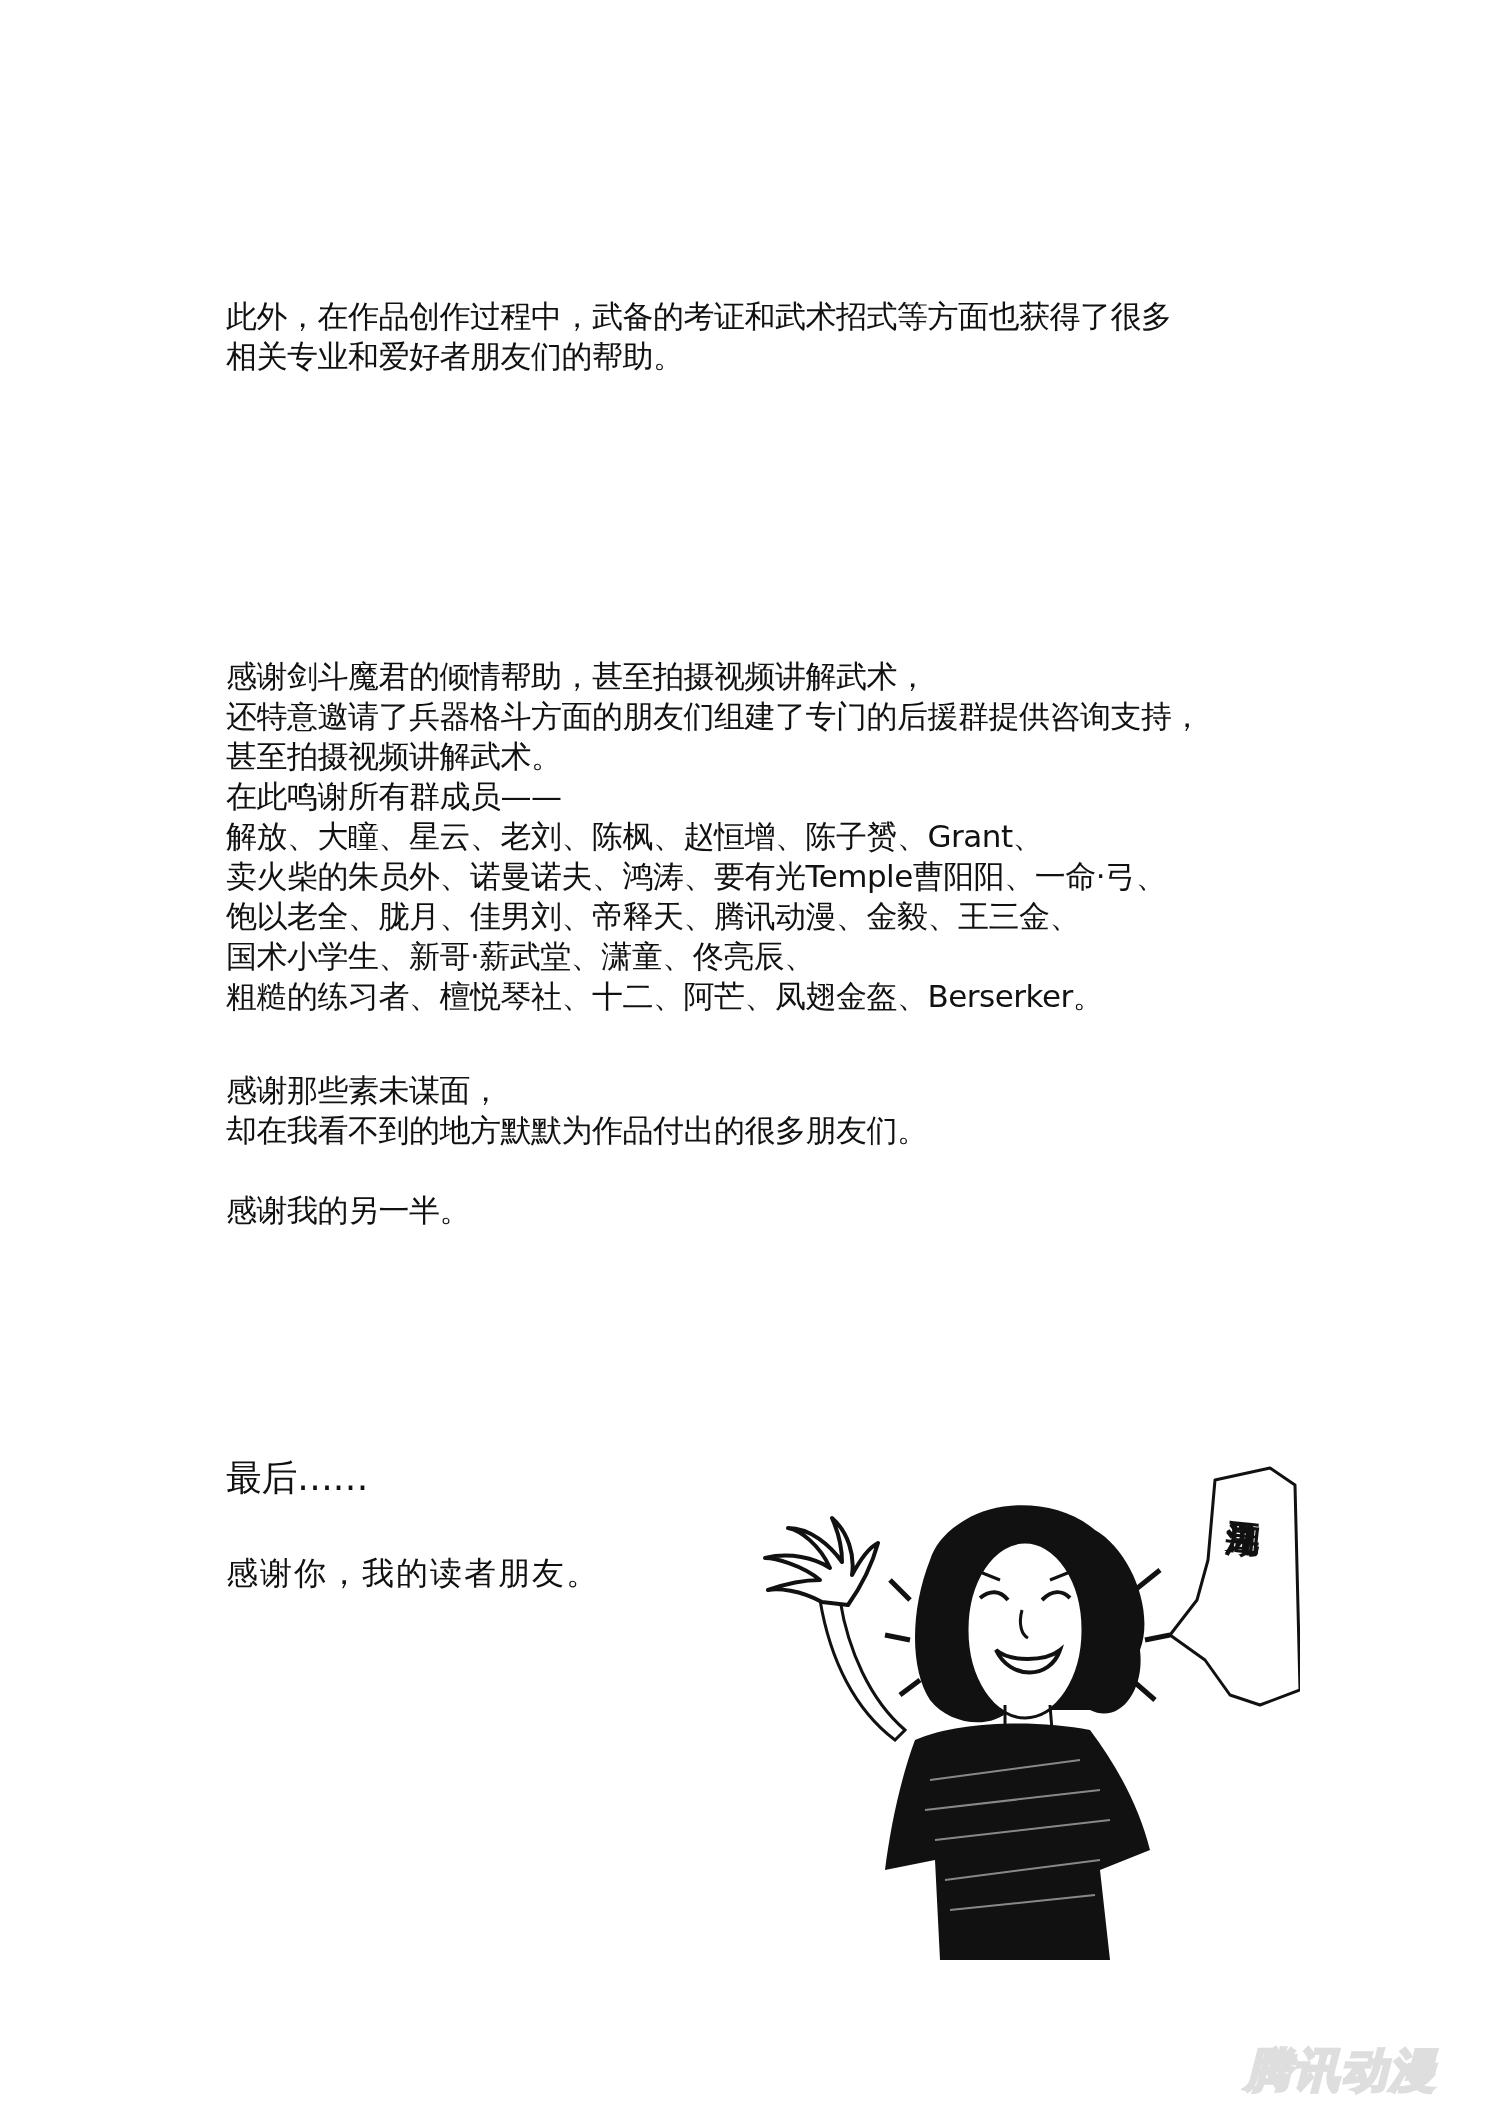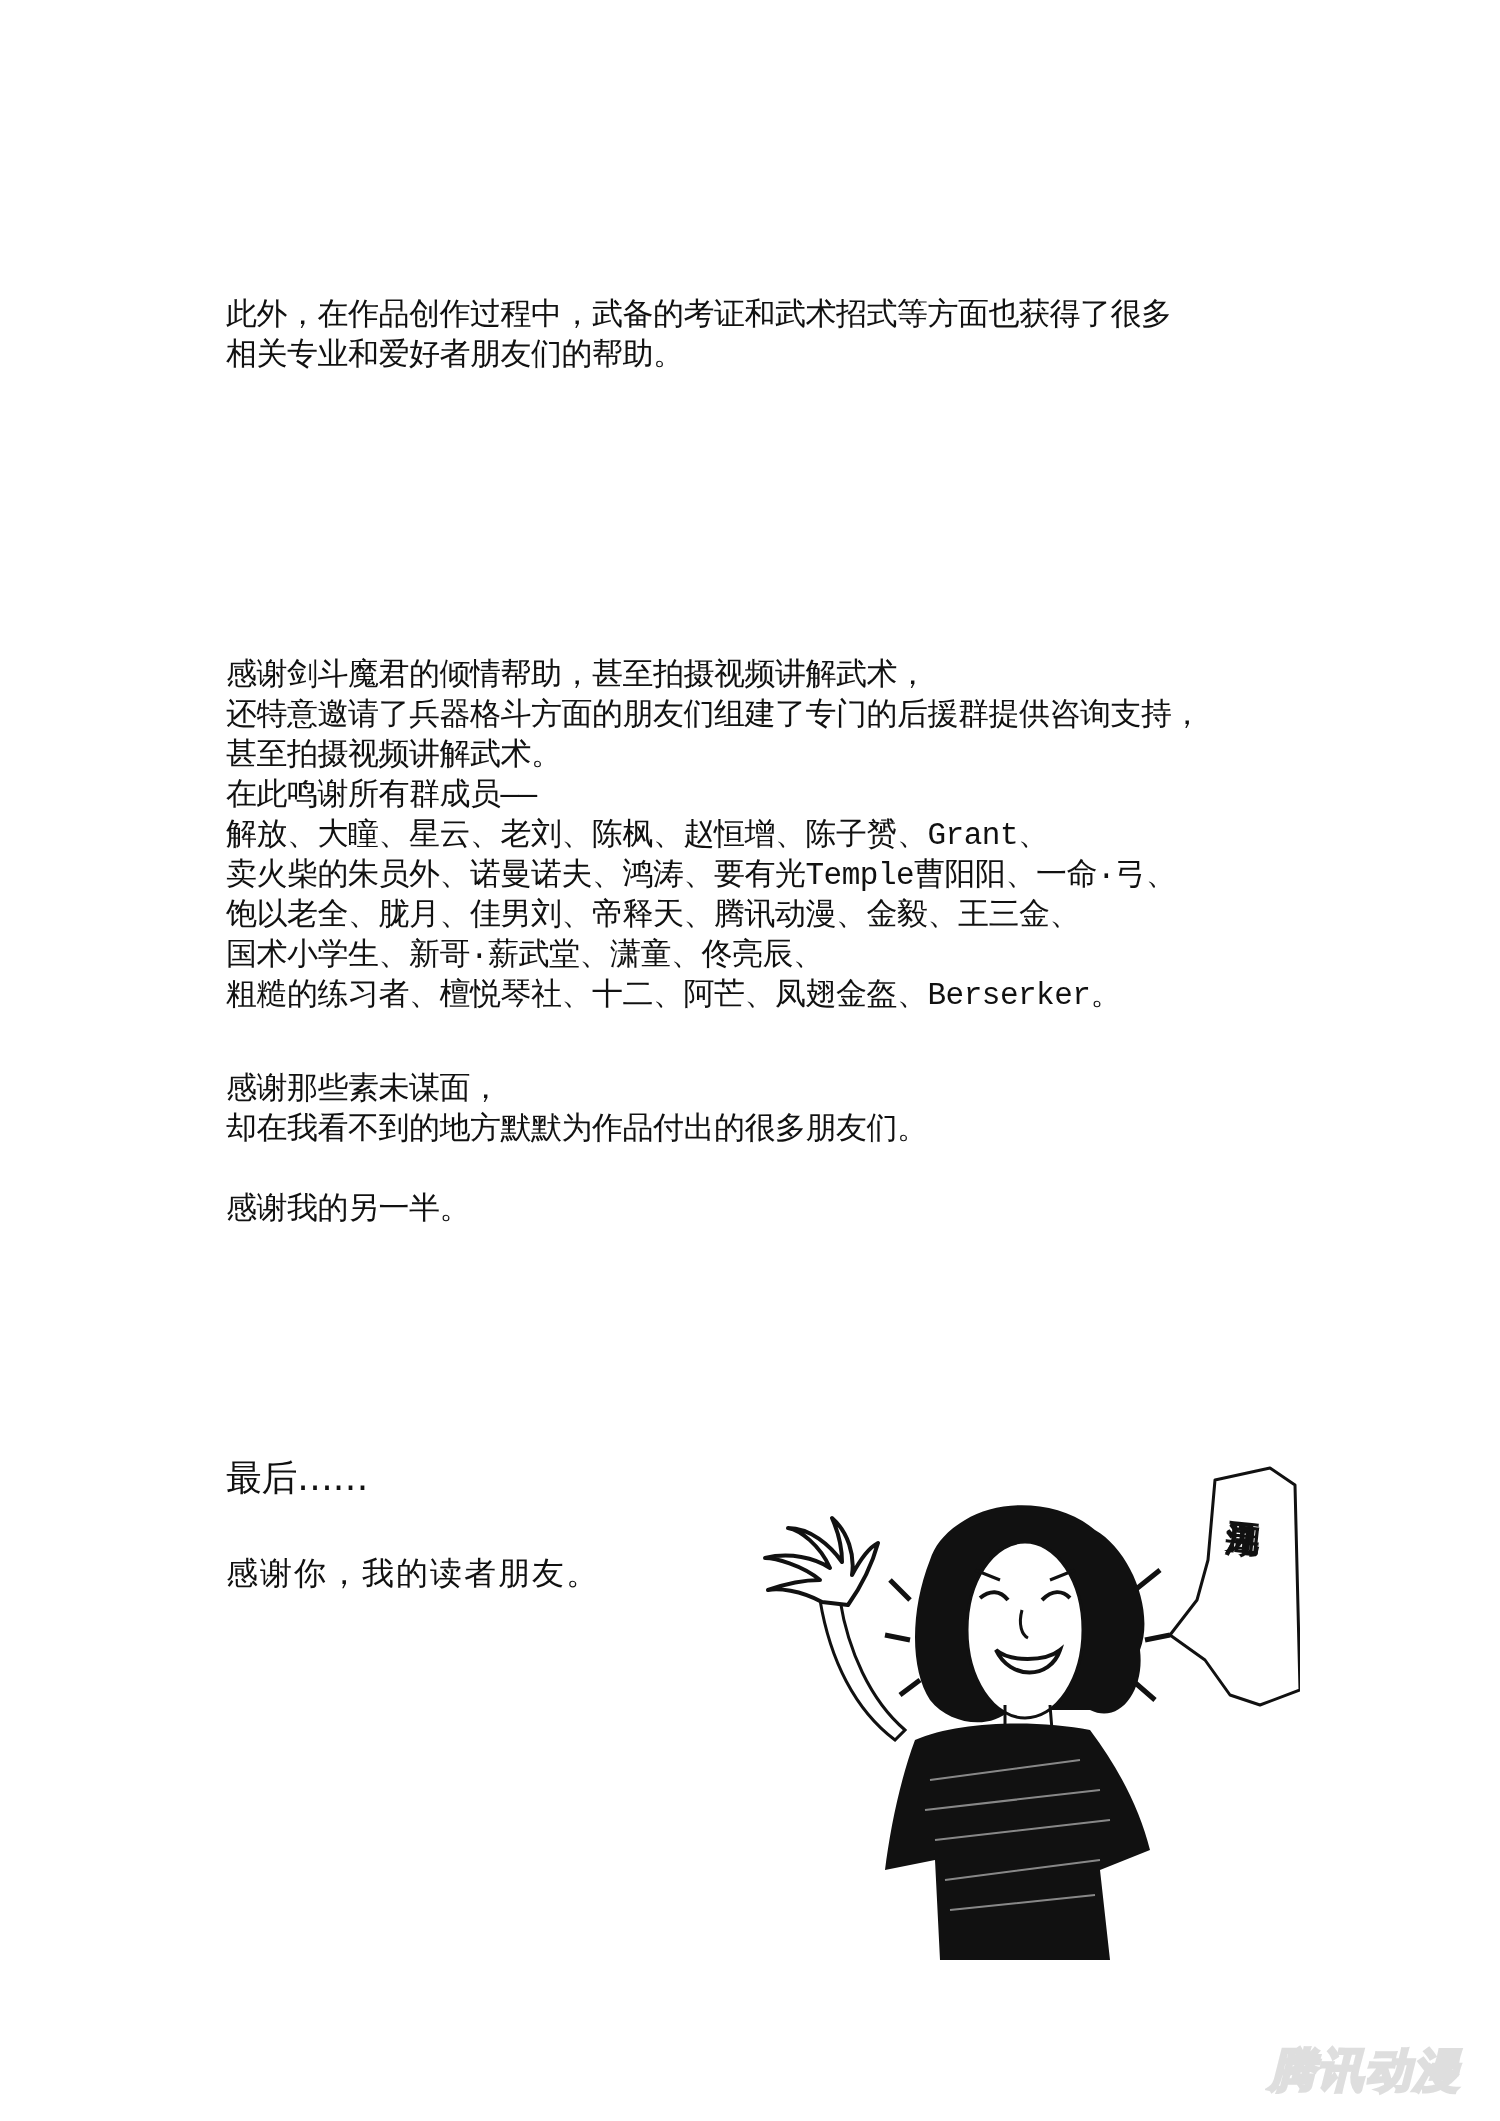--- a/index.html
+++ b/index.html
@@ -23,21 +23,21 @@
       background: #ffffff;
     }
     .text-block {
       position: absolute;
       left: 226px;
       font-size: 31px;
       line-height: 40px;
       letter-spacing: -0.5px;
       white-space: nowrap;
     }
-    .line { display: block; height: 40px; font-family: Liberation Mono, monospace; }
+    .line { display: block; height: 40px; }
     #blk-intro { top: 296px; }
     #blk-thanks1 { top: 416px; }
     #blk-thanks2 { top: 656px; }
     #blk-members { top: 816px; }
     #blk-unseen { top: 1070px; }
     #blk-partner { top: 1190px; }
     #blk-finally {
       top: 1458px;
       font-size: 36px;
     }
@@ -77,21 +77,20 @@
       height: 60px;
       font-family: "DejaVu Sans", sans-serif;
       font-weight: bold;
       font-style: italic;
       font-size: 46px;
       line-height: 60px;
       color: #15803d;
       -webkit-text-stroke: 3px #d9d9d9;
       letter-spacing: 2px;
       opacity: 0.85;
-      text-align: center;
     }
   </style>
 </head>
 <body>
 
 <div class="page">
 
   <div class="text-block" id="blk-intro">
     <span class="line">此外，在作品创作过程中，武备的考证和武术招式等方面也获得了很多</span>
     <span class="line">相关专业和爱好者朋友们的帮助。</span>

